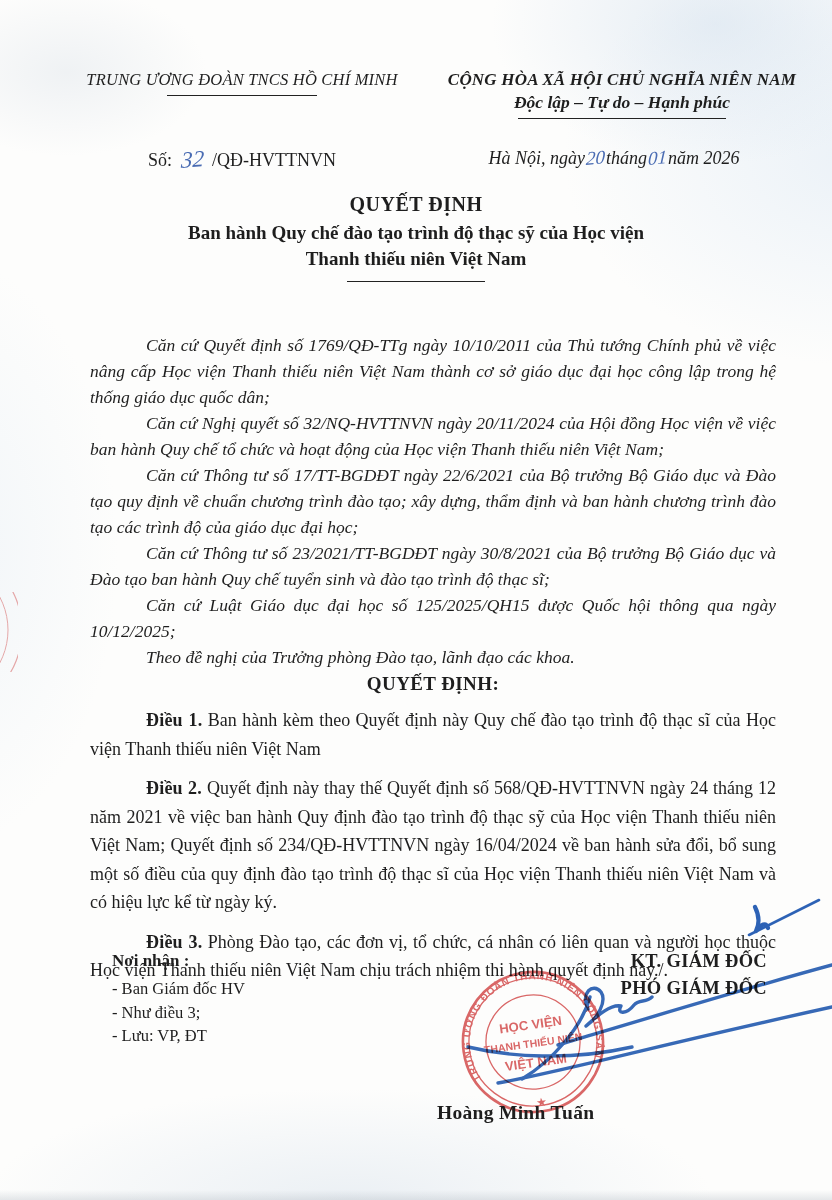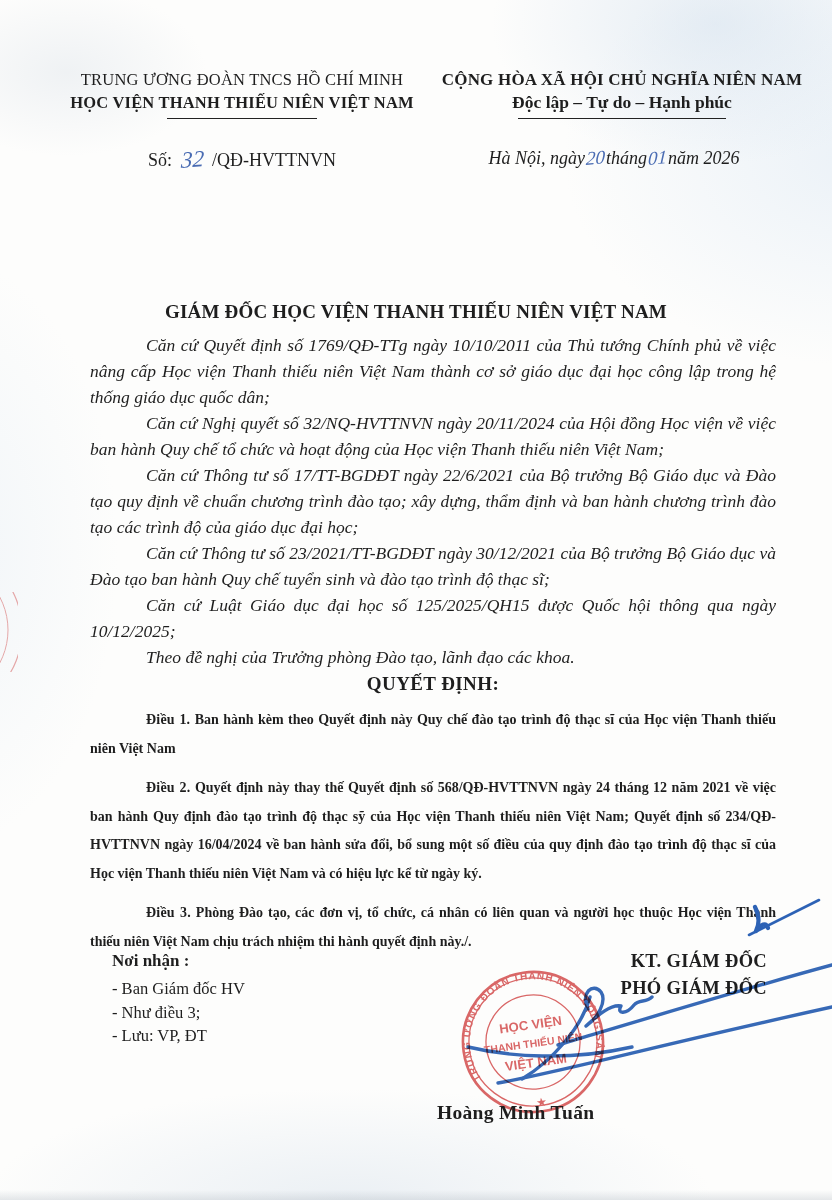--- a/index.html
+++ b/index.html
@@ -12,21 +12,21 @@
       radial-gradient(ellipse 420px 300px at 103% 13%, rgba(211,226,241,.42), transparent 70%),
       radial-gradient(ellipse 240px 420px at -6% 46%, rgba(216,229,241,.32), transparent 70%),
       radial-gradient(ellipse 520px 160px at 42% 100%, rgba(205,218,231,.38), transparent 70%),
       radial-gradient(ellipse 200px 120px at 8% 6%, rgba(222,228,234,.45), transparent 70%),
       #fdfdfc;
     font-family:"Liberation Serif","DejaVu Serif",serif;
     color:#1e1e1e;
     overflow:hidden;
   }
   
-  .hdr{position:absolute;top:70px;left:0;right:2px;display:flex;}
+  .hdr{position:absolute;top:70px;left:0;right:2px;display:flex;font-style:italic;}
   .hdr-left{width:380px;margin-left:52px;text-align:center;}
   .hdr-right{width:372px;margin-left:4px;text-align:center;}
   .hdr-l1{font-size:16.5px;letter-spacing:.2px;}
   .hdr-l2{font-size:16.5px;font-weight:bold;margin-top:3px;letter-spacing:.2px;}
   .hdr-rule{height:0;border-top:1.6px solid #222;margin:5px auto 0 auto;}
   .rule-left{width:150px;}
   .rule-right{width:208px;}
   .hdr-r1{font-size:17px;font-weight:bold;letter-spacing:.2px;}
   .hdr-r2{font-size:17.5px;font-weight:bold;margin-top:2px;}
   .so-line{position:absolute;top:146px;left:52px;width:380px;text-align:center;font-size:18px;}
@@ -37,21 +37,21 @@
   
   .title-block{position:absolute;top:193px;left:0;right:0;text-align:center;}
   .title-main{font-size:20px;font-weight:bold;letter-spacing:.5px;}
   .title-sub{font-size:19px;font-weight:bold;margin-top:4px;line-height:26px;}
   .title-rule{width:138px;border-top:1.6px solid #222;margin:9px auto 0 auto;}
   .issuer{position:absolute;top:301px;left:0;right:0;text-align:center;font-size:19px;font-weight:bold;letter-spacing:.2px;}
   
   .body-text{position:absolute;top:332px;left:90px;right:56px;text-align:justify;}
   .preamble p{margin:0;font-style:italic;font-size:17.5px;line-height:26px;text-indent:56px;}
   .decision-heading{margin-top:3px;text-align:center;font-size:19px;font-weight:bold;letter-spacing:.4px;}
-  .article{margin:11px 0 0 0;font-size:14px;line-height:28.5px;text-indent:56px;font-weight:bold;}
+  .article{margin:11px 0 0 0;font-size:18px;line-height:28.5px;text-indent:56px;}
   .article b{letter-spacing:.2px;}
   
   .recipients{position:absolute;top:951px;left:112px;font-size:16.5px;}
   .recipients .rc-title{font-weight:bold;font-size:17px;margin-bottom:6px;}
   .recipients .rc-item{line-height:23.5px;}
   .sign-head{position:absolute;top:948px;left:437px;width:330px;text-align:right;font-size:18.5px;font-weight:bold;line-height:27px;letter-spacing:.3px;}
   .signer-name{position:absolute;top:1102px;left:437px;width:330px;text-align:left;font-size:19.5px;font-weight:bold;letter-spacing:.3px;}
   
   .stamp{position:absolute;left:457px;top:966px;width:152px;height:152px;transform:rotate(-8deg);mix-blend-mode:multiply;opacity:.92;}
   .stamp text{font-family:"Liberation Sans","DejaVu Sans",sans-serif;font-weight:bold;}
@@ -61,49 +61,53 @@
   .page-shade{position:absolute;left:0;right:0;bottom:0;height:10px;background:linear-gradient(to bottom,transparent,rgba(180,188,196,.35));}
 </style>
 </head>
 <body>
 
 <div class="page">
 
   <div class="hdr">
     <div class="hdr-left">
       <div class="hdr-l1">TRUNG ƯƠNG ĐOÀN TNCS HỒ CHÍ MINH</div>
-      <div class="hdr-l2">HỌC VIỆN THANH THIẾU NIÊN VIỆT NAM</div>
       <div class="hdr-rule rule-left"></div>
     </div>
     <div class="hdr-right">
       <div class="hdr-r1">CỘNG HÒA XÃ HỘI CHỦ NGHĨA NIÊN NAM</div>
       <div class="hdr-r2">Độc lập – Tự do – Hạnh phúc</div>
       <div class="hdr-rule rule-right"></div>
     </div>
   </div>
 
   <div class="so-line">
     <span>Số:</span>
     <span class="hand hand-num">32</span>
     <span>/QĐ-HVTTNVN</span>
   </div>
 
   <div class="date-line">
     <span>Hà Nội, ngày</span><span class="hand hand-day">20</span><span>tháng</span><span class="hand hand-day">01</span><span>năm 2026</span>
   </div>
 
+  <div class="title-block">
+    <div class="title-main">QUYẾT ĐỊNH</div>
+    <div class="title-sub">Ban hành Quy chế đào tạo trình độ thạc sỹ của Học viện</div>
+    <div class="title-sub" style="margin-top:0;">Thanh thiếu niên Việt Nam</div>
+    <div class="title-rule"></div>
+  </div>
 
-  <div class="issuer">GIÁM ĐỐC HỌC VIỆN THANH THIẾU NIÊN VIỆT NAM</div>
 
   <div class="body-text">
     <div class="preamble">
       <p>Căn cứ Quyết định số 1769/QĐ-TTg ngày 10/10/2011 của Thủ tướng Chính phủ về việc nâng cấp Học viện Thanh thiếu niên Việt Nam thành cơ sở giáo dục đại học công lập trong hệ thống giáo dục quốc dân;</p>
       <p>Căn cứ Nghị quyết số 32/NQ-HVTTNVN ngày 20/11/2024 của Hội đồng Học viện về việc ban hành Quy chế tổ chức và hoạt động của Học viện Thanh thiếu niên Việt Nam;</p>
       <p>Căn cứ Thông tư số 17/TT-BGDĐT ngày 22/6/2021 của Bộ trưởng Bộ Giáo dục và Đào tạo quy định về chuẩn chương trình đào tạo; xây dựng, thẩm định và ban hành chương trình đào tạo các trình độ của giáo dục đại học;</p>
-      <p>Căn cứ Thông tư số 23/2021/TT-BGDĐT ngày 30/12/2021 của Bộ trưởng Bộ Giáo dục và Đào tạo ban hành Quy chế tuyển sinh và đào tạo trình độ thạc sĩ;</p>
+      <p>Căn cứ Thông tư số 23/2021/TT-BGDĐT ngày 30/8/2021 của Bộ trưởng Bộ Giáo dục và Đào tạo ban hành Quy chế tuyển sinh và đào tạo trình độ thạc sĩ;</p>
       <p>Căn cứ Luật Giáo dục đại học số 125/2025/QH15 được Quốc hội thông qua ngày 10/12/2025;</p>
       <p>Theo đề nghị của Trưởng phòng Đào tạo, lãnh đạo các khoa.</p>
     </div>
 
     <div class="decision-heading">QUYẾT ĐỊNH:</div>
 
     <p class="article"><b>Điều 1.</b> <span>Ban hành kèm theo Quyết định này Quy chế đào tạo trình độ thạc sĩ của Học viện Thanh thiếu niên Việt Nam</span></p>
     <p class="article"><b>Điều 2.</b> <span>Quyết định này thay thế Quyết định số 568/QĐ-HVTTNVN ngày 24 tháng 12 năm 2021 về việc ban hành Quy định đào tạo trình độ thạc sỹ của Học viện Thanh thiếu niên Việt Nam; Quyết định số 234/QĐ-HVTTNVN ngày 16/04/2024 về ban hành sửa đổi, bổ sung một số điều của quy định đào tạo trình độ thạc sĩ của Học viện Thanh thiếu niên Việt Nam và có hiệu lực kể từ ngày ký.</span></p>
     <p class="article"><b>Điều 3.</b> <span>Phòng Đào tạo, các đơn vị, tổ chức, cá nhân có liên quan và người học thuộc Học viện Thanh thiếu niên Việt Nam chịu trách nhiệm thi hành quyết định này./.</span></p>
   </div>

